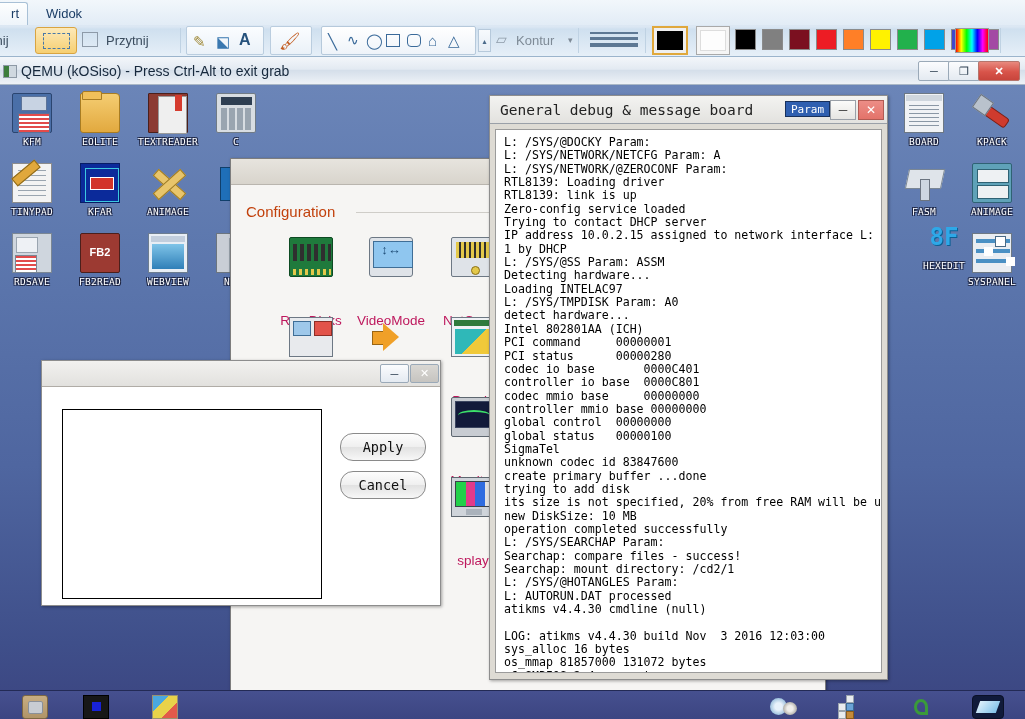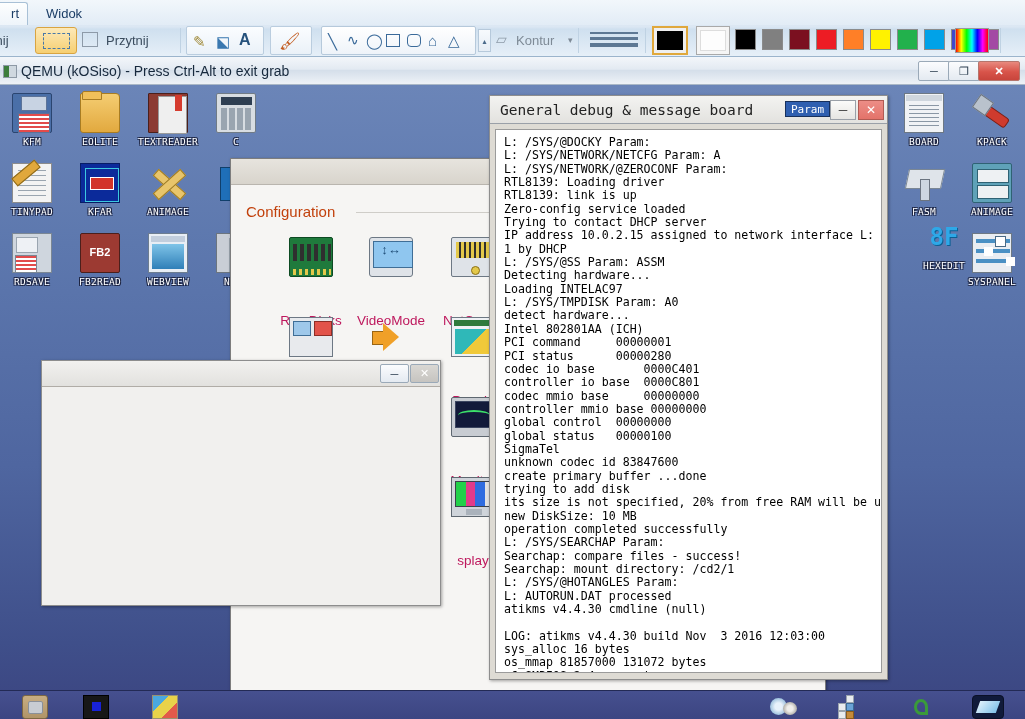--- a/index.html
+++ b/index.html
@@ -583,20 +583,29 @@
     <div class="win" style="left:41px; top:275px; width:400px; height:246px; border-color:#8d8d8d;">
       <div class="dlg-title">
         <span style="position:absolute;left:8px;top:0;line-height:26px;font-size:13px;color:#333;"></span>
         <div class="wbtn" style="left:338px;top:3px;width:29px;height:19px;">
           <span>─</span>
         </div>
         <div class="wbtn" style="left:368px;top:3px;width:29px;height:19px;background:linear-gradient(to bottom,#d9d7d3,#c6c4c0);color:#fff;">
           <span>✕</span>
         </div>
       </div>
+      <div class="dlg-body">
+        <div class="dlg-canvas"></div>
+        <div class="kbtn" style="left:298px; top:46px;">
+          <span>Apply</span>
+        </div>
+        <div class="kbtn" style="left:298px; top:84px;">
+          <span>Cancel</span>
+        </div>
+      </div>
     </div>
 
     <div class="taskbar">
       <div class="tb-item" style="left:22px;background:linear-gradient(to bottom,#c8ad82,#b09468);border:1px solid #7d6844;border-radius:3px;">
         <span style="display:block;margin:5px auto 0;width:15px;height:13px;background:#c8ccd2;border:1px solid #8a9099;border-radius:2px;"></span>
       </div>
       <div class="tb-item" style="left:83px;background:#171717;border:1px solid #000;">
         <span style="display:block;margin:6px auto 0;width:9px;height:9px;background:#1822d8;"></span>
       </div>
       <div class="tb-item" style="left:152px;background:#e6dfc8;border:1px solid #9a926f;">

